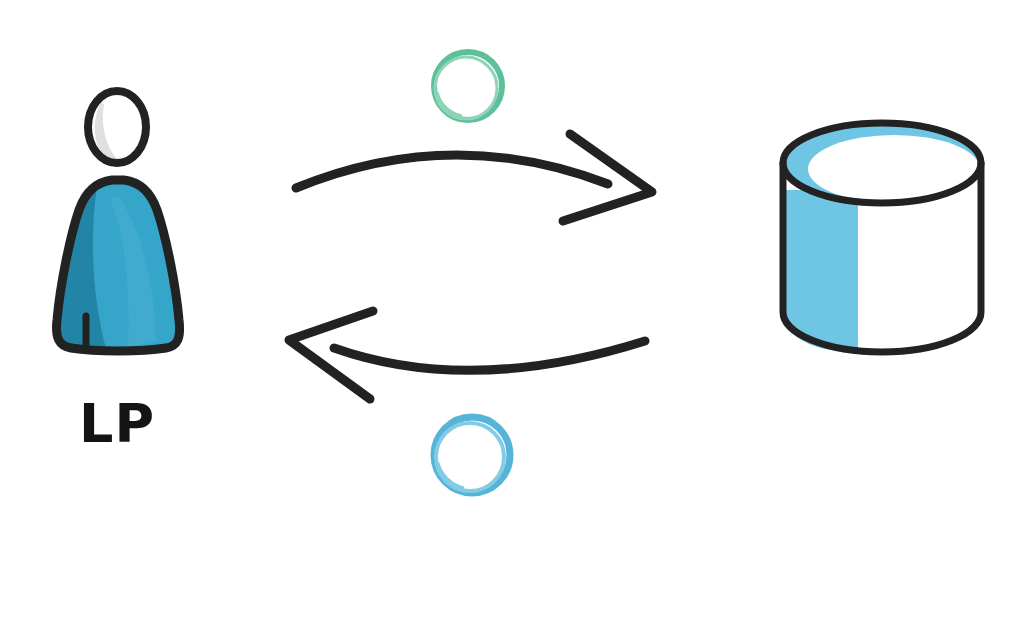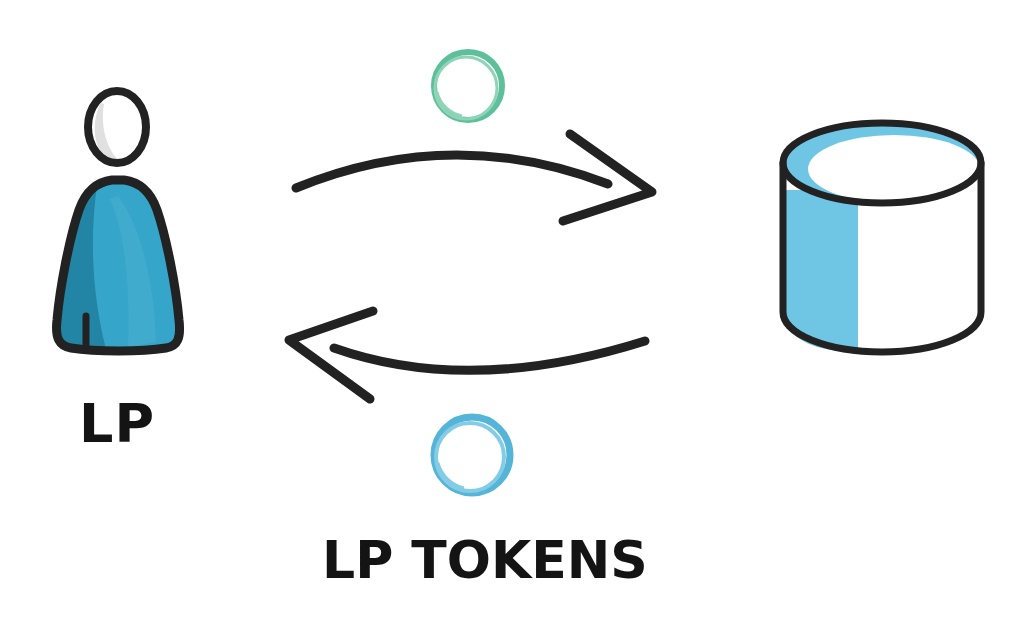--- a/index.html
+++ b/index.html
@@ -93,14 +93,13 @@
 
     <g transform="translate(472,455)">
       <circle r="38" fill="none" stroke-width="7" stroke="#55b5d9"></circle>
       <circle cx="-2" cy="2" r="34" fill="none" stroke-width="4" stroke="#84cce5"></circle>
       <path d="M -34 8 A 35 35 0 0 0 -8 33" fill="none" stroke-width="3" stroke="#84cce5"></path>
     </g>
   </svg>
 
   <div class="label label-lp">LP</div>
 
-  <div class="label label-tokens">LP TOKENS</div>
 </div>
 
 </body></html>

